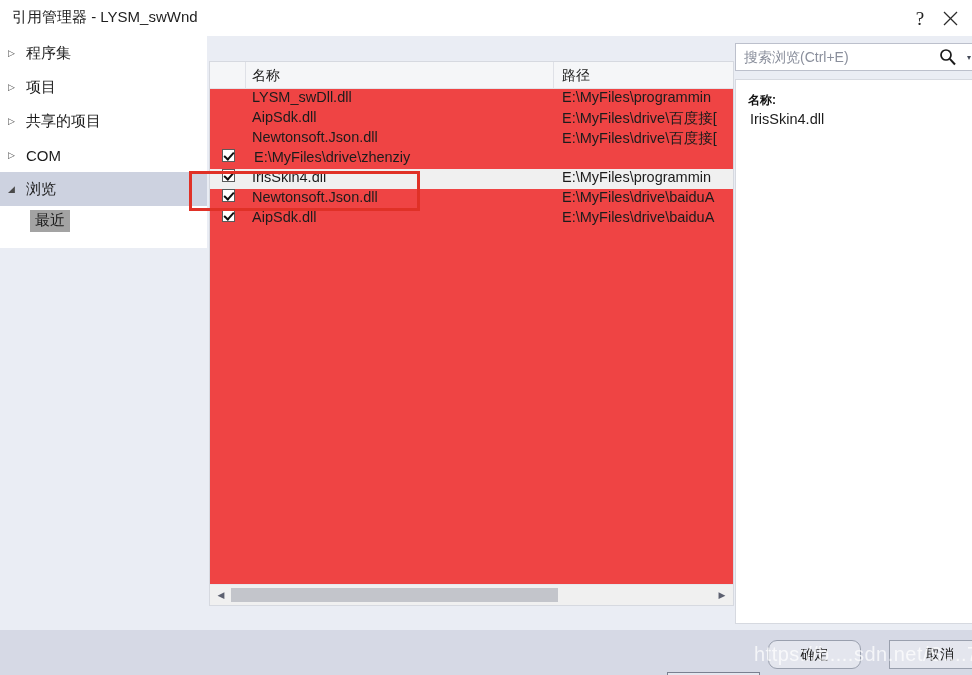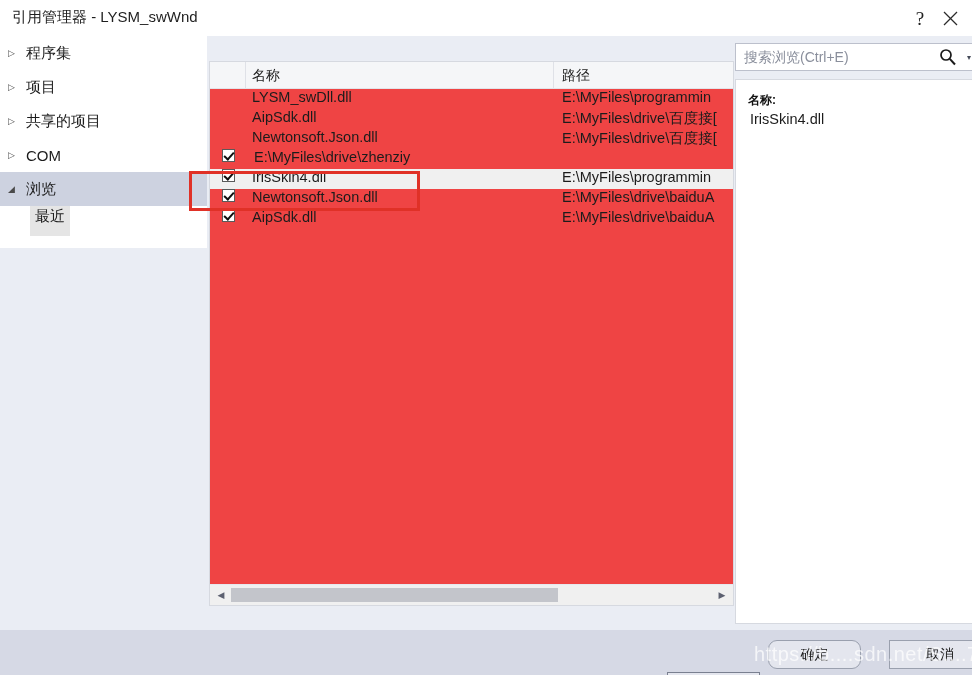--- a/index.html
+++ b/index.html
@@ -83,22 +83,22 @@
   }
   .nav-label { display: inline-block; }
   .nav-sub {
     position: relative;
     height: 30px;
     display: flex;
     align-items: center;
     padding-left: 30px;
   }
   .nav-sub-label {
-    background: #e5e5e5;
-    padding: 1px 5px 10px 5px;
+    background: #a3a3a3;
+    padding: 1px 5px 2px 5px;
     font-size: 15px;
     color: #1c1c1c;
   }
   
   .list-panel {
     position: absolute;
     left: 209px; top: 61px;
     width: 525px; height: 545px;
     background: #ef4444;
     border: 1px solid #d6d9e0;

